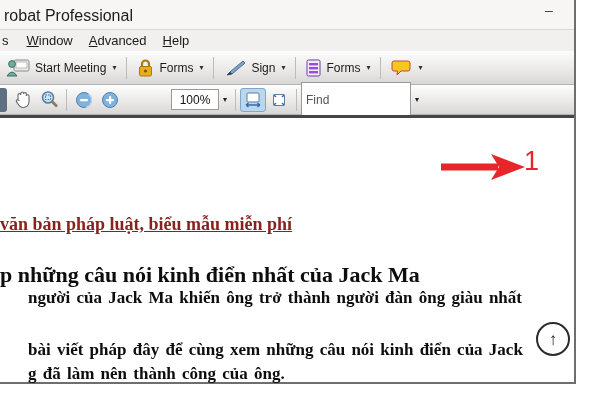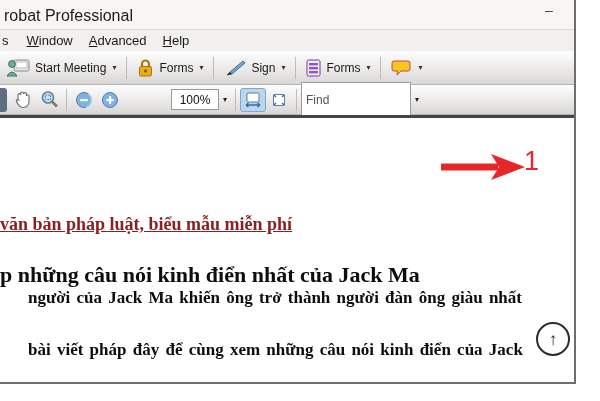--- a/index.html
+++ b/index.html
@@ -207,19 +207,20 @@
       </svg>
     </span>
     <span class="annot-num">1</span>
 
     <a class="doc-link">văn bản pháp luật, biểu mẫu miễn phí</a>
 
     <div class="doc-heading">p những câu nói kinh điển nhất của Jack Ma</div>
 
     <div class="doc-line l1">người của Jack Ma khiến ông trở thành người đàn ông giàu nhất</div>
     <div class="doc-line l3">bài viết pháp đây để cùng xem những câu nói kinh điển của Jack</div>
+    <div class="doc-line l4">g đã làm nên thành công của ông.</div>
 
     <div class="up-circle">
       <span>↑</span>
     </div>
   </div>
 
 </div>
 
 </body></html>

